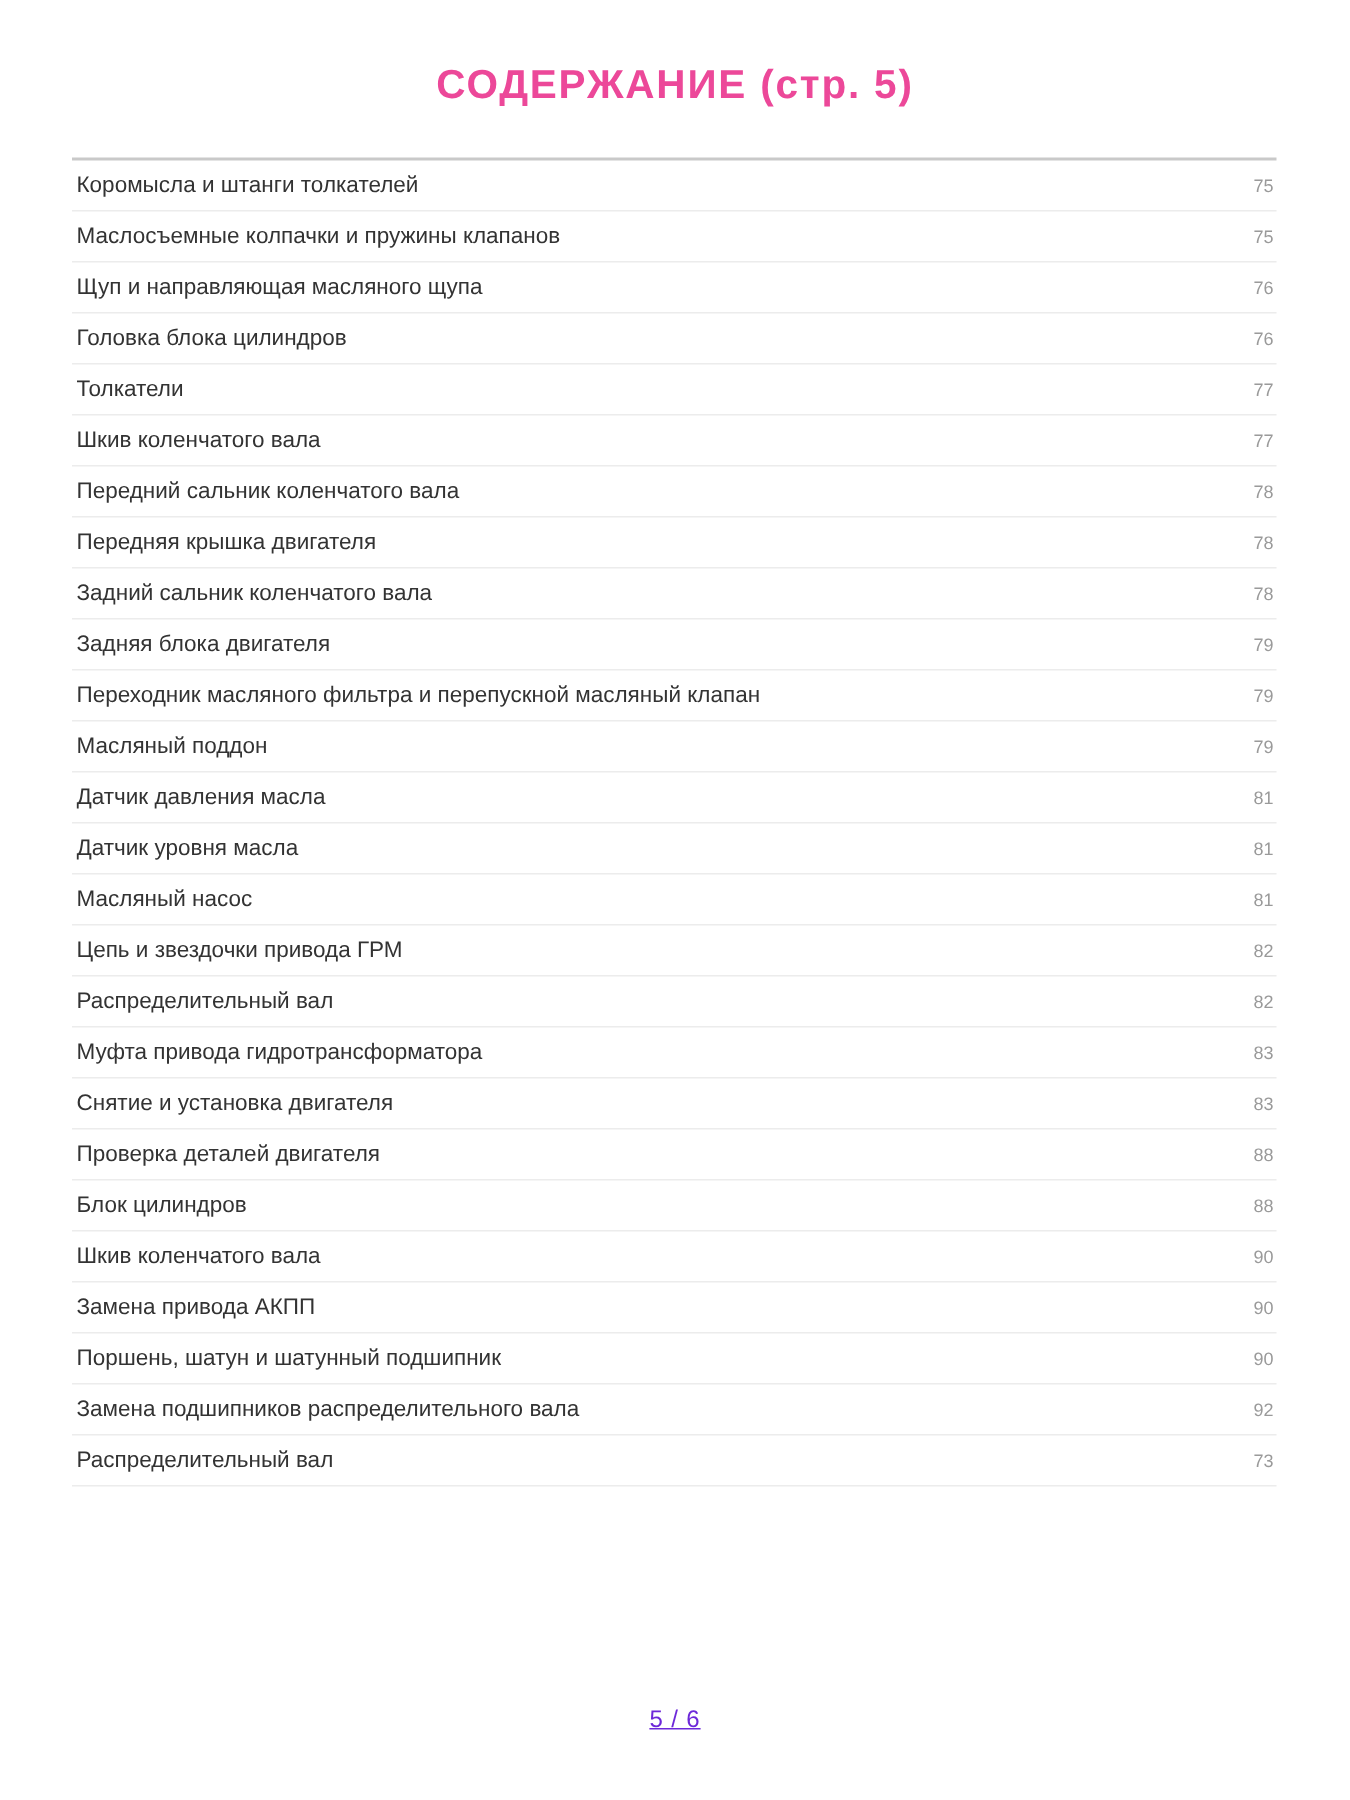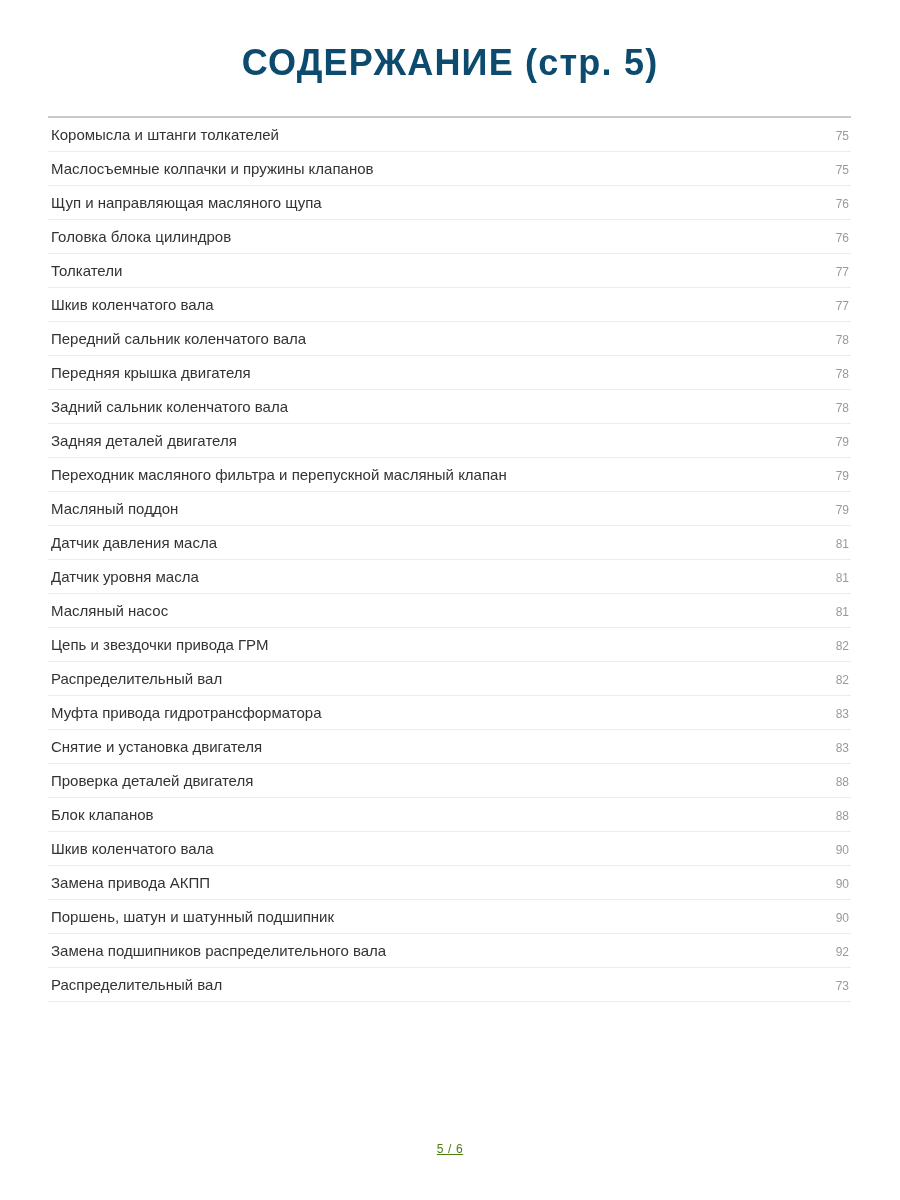--- a/index.html
+++ b/index.html
@@ -22,24 +22,24 @@
     width: 900px;
     height: 1200px;
     box-sizing: border-box;
     display: flex;
     flex-direction: column;
   }
 
   
   .doc-title {
     text-align: center;
-    font-size: 36px;
+    font-size: 27px;
     font-weight: bold;
     letter-spacing: 1.2px;
-    color: #0c4a6e;
+    color: #ec4899;
     margin: 0;
     padding-top: 40px;
     padding-bottom: 0;
     line-height: 1.25;
   }
 
   
   .title-rule {
     margin: 31px 49px 0 48px;
     height: 2px;
@@ -83,22 +83,22 @@
     min-width: 26px;
   }
 
   
   .page-footer {
     position: absolute;
     left: 0;
     right: 0;
     bottom: 44px;
     text-align: center;
-    font-size: 12px;
-    color: #4d7c0f;
+    font-size: 16px;
+    color: #6d28d9;
     letter-spacing: 0.6px;
     text-decoration: underline;
   }
 </style>
 </head>
 <body>
 
 <div class="page">
 
   <h1 class="doc-title">СОДЕРЖАНИЕ (стр. 5)</h1>
@@ -136,21 +136,21 @@
       </li>
       <li class="toc-row">
         <span class="toc-title">Передняя крышка двигателя</span>
         <span class="toc-page">78</span>
       </li>
       <li class="toc-row">
         <span class="toc-title">Задний сальник коленчатого вала</span>
         <span class="toc-page">78</span>
       </li>
       <li class="toc-row">
-        <span class="toc-title">Задняя деталей двигателя</span>
+        <span class="toc-title">Задняя блока двигателя</span>
         <span class="toc-page">79</span>
       </li>
       <li class="toc-row">
         <span class="toc-title">Переходник масляного фильтра и перепускной масляный клапан</span>
         <span class="toc-page">79</span>
       </li>
       <li class="toc-row">
         <span class="toc-title">Масляный поддон</span>
         <span class="toc-page">79</span>
       </li>
@@ -180,21 +180,21 @@
       </li>
       <li class="toc-row">
         <span class="toc-title">Снятие и установка двигателя</span>
         <span class="toc-page">83</span>
       </li>
       <li class="toc-row">
         <span class="toc-title">Проверка деталей двигателя</span>
         <span class="toc-page">88</span>
       </li>
       <li class="toc-row">
-        <span class="toc-title">Блок клапанов</span>
+        <span class="toc-title">Блок цилиндров</span>
         <span class="toc-page">88</span>
       </li>
       <li class="toc-row">
         <span class="toc-title">Шкив коленчатого вала</span>
         <span class="toc-page">90</span>
       </li>
       <li class="toc-row">
         <span class="toc-title">Замена привода АКПП</span>
         <span class="toc-page">90</span>
       </li>

